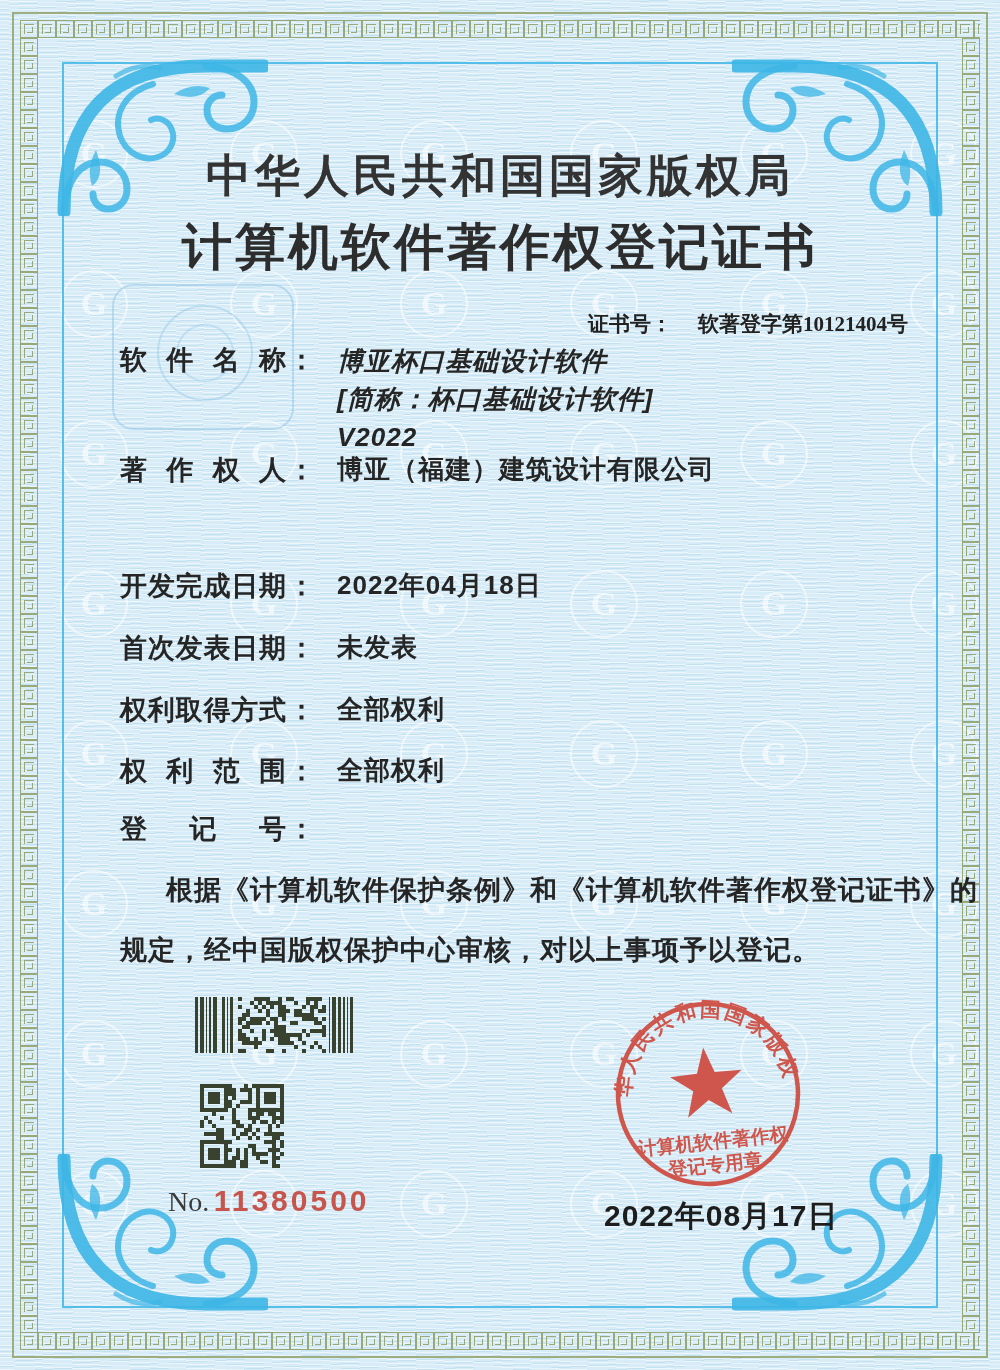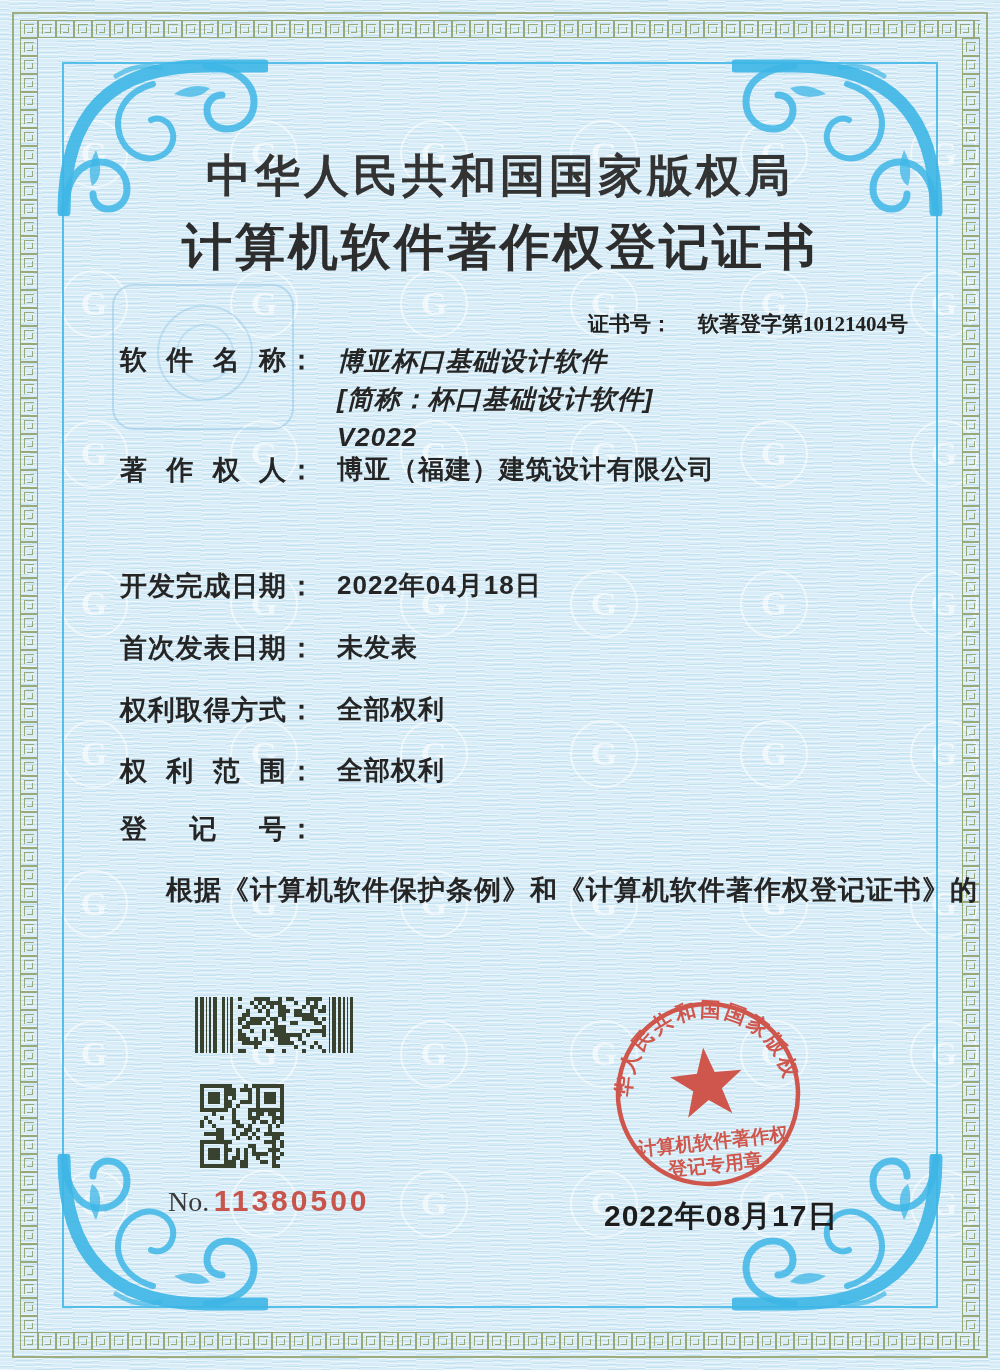--- a/index.html
+++ b/index.html
@@ -542,20 +542,21 @@
     <div class="row" style="top:811px">
       <span class="lbl justify-chars">
           <span>登</span>
           <span>记</span>
           <span>号</span>
         </span>
         <span class="colon">：</span>
     </div>
 
     <div class="statement st1">根据《计算机软件保护条例》和《计算机软件著作权登记证书》的</div>
+    <div class="statement st2">规定，经中国版权保护中心审核，对以上事项予以登记。</div>
 
     <div class="barcode" id="barcode">
       <div class="bc-bars" id="bc-left">
           <i class="cell-on" style="width: 3px; margin-right: 2px;"></i>
           <i class="cell-on" style="width: 4px; margin-right: 2px;"></i>
           <i class="cell-on" style="width: 1px; margin-right: 2px;"></i>
           <i class="cell-on" style="width: 2px; margin-right: 2px;"></i>
           <i class="cell-on" style="width: 4px; margin-right: 2px;"></i>
           <i class="" style="width: 1px; margin-right: 2px;"></i>
           <i class="cell-on" style="width: 3px; margin-right: 2px;"></i>

